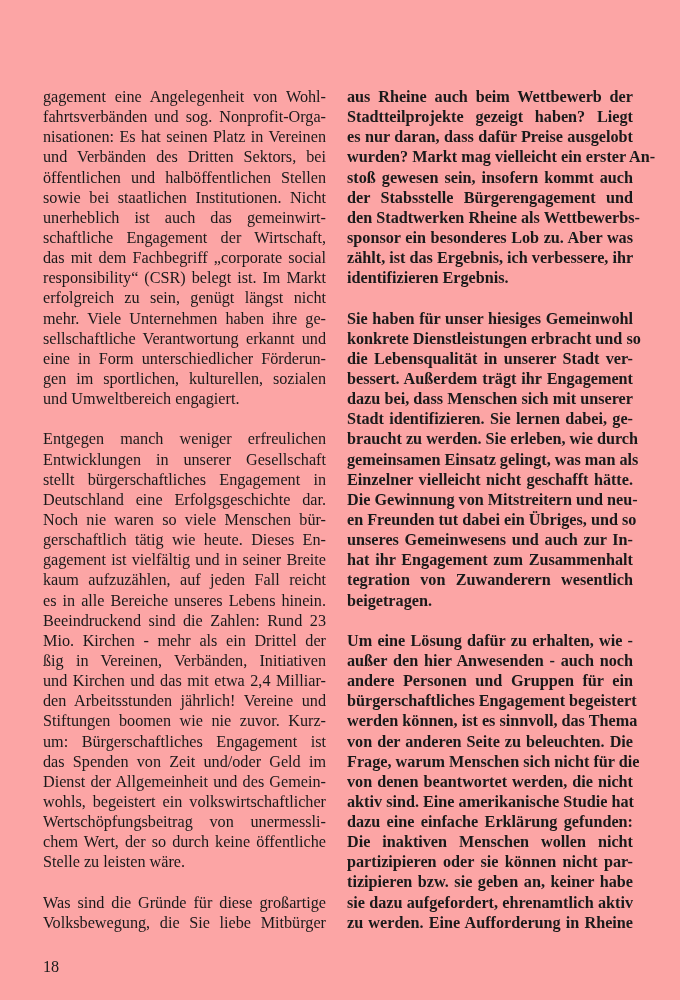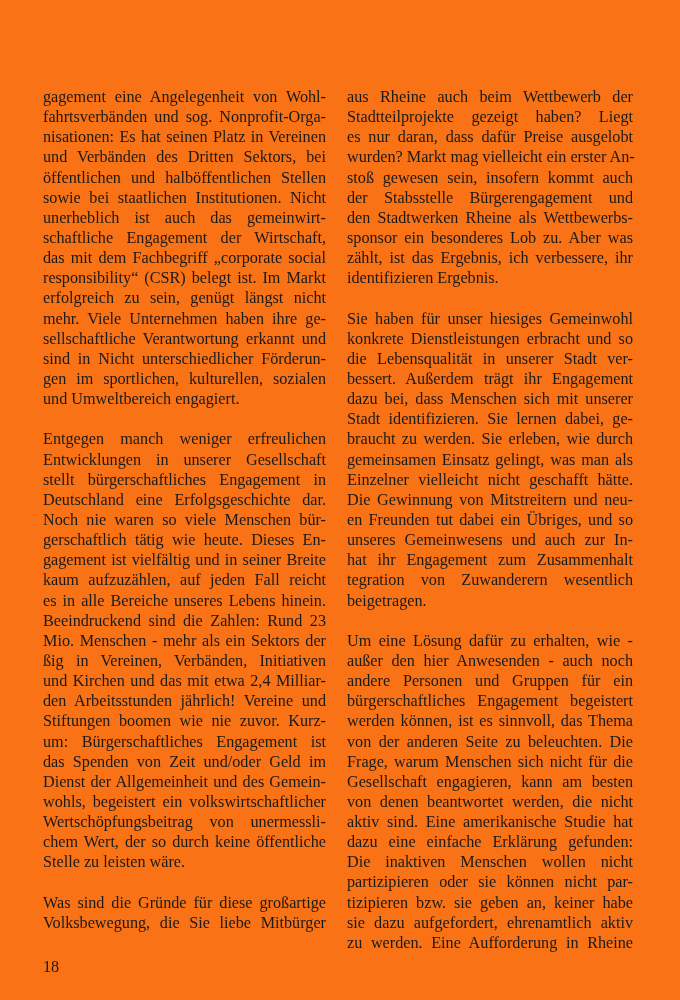--- a/index.html
+++ b/index.html
@@ -12,37 +12,38 @@
       height: 1000px;
       position: relative;
       overflow: hidden;
       font-family: "Liberation Serif", "DejaVu Serif", serif;
       color: #1a1a1a;
     }
     .page {
       position: absolute;
       left: 0; top: 0;
       width: 680px; height: 1000px;
-      background: #f97316;
+      background: #fca5a5;
     }
     .column {
       position: absolute;
       top: 87px;
       font-size: 16.2px;
       line-height: 20.15px;
       text-align: justify;
       hyphens: manual;
     }
     .col-left {
       left: 43px;
       width: 283px;
     }
     .col-right {
       left: 347px;
       width: 286px;
+      font-weight: bold;
     }
     .column .line {
       display: block;
       white-space: nowrap;
       text-align: justify;
       text-align-last: justify;
       height: 20.15px;
     }
     .column .line.last {
       text-align-last: left;
@@ -72,37 +73,37 @@
         <span class="line">und Verbänden des Dritten Sektors, bei</span>
         <span class="line">öffentlichen und halböffentlichen Stellen</span>
         <span class="line">sowie bei staatlichen Institutionen. Nicht</span>
         <span class="line">unerheblich ist auch das gemeinwirt-</span>
         <span class="line">schaftliche Engagement der Wirtschaft,</span>
         <span class="line">das mit dem Fachbegriff „corporate social</span>
         <span class="line">responsibility“ (CSR) belegt ist. Im Markt</span>
         <span class="line">erfolgreich zu sein, genügt längst nicht</span>
         <span class="line">mehr. Viele Unternehmen haben ihre ge-</span>
         <span class="line">sellschaftliche Verantwortung erkannt und</span>
-        <span class="line">sind in Nicht unterschiedlicher Förderun-</span>
+        <span class="line">eine in Form unterschiedlicher Förderun-</span>
         <span class="line">gen im sportlichen, kulturellen, sozialen</span>
         <span class="line last">und Umweltbereich engagiert.</span>
       </div>
     <div class="gap"></div>
     <div class="paragraph">
         <span class="line">Entgegen manch weniger erfreulichen</span>
         <span class="line">Entwicklungen in unserer Gesellschaft</span>
         <span class="line">stellt bürgerschaftliches Engagement in</span>
         <span class="line">Deutschland eine Erfolgsgeschichte dar.</span>
         <span class="line">Noch nie waren so viele Menschen bür-</span>
         <span class="line">gerschaftlich tätig wie heute. Dieses En-</span>
         <span class="line">gagement ist vielfältig und in seiner Breite</span>
         <span class="line">kaum aufzuzählen, auf jeden Fall reicht</span>
         <span class="line">es in alle Bereiche unseres Lebens hinein.</span>
         <span class="line">Beeindruckend sind die Zahlen: Rund 23</span>
-        <span class="line">Mio. Menschen - mehr als ein Sektors der</span>
+        <span class="line">Mio. Kirchen - mehr als ein Drittel der</span>
         <span class="line">ßig in Vereinen, Verbänden, Initiativen</span>
         <span class="line">und Kirchen und das mit etwa 2,4 Milliar-</span>
         <span class="line">den Arbeitsstunden jährlich! Vereine und</span>
         <span class="line">Stiftungen boomen wie nie zuvor. Kurz-</span>
         <span class="line">um: Bürgerschaftliches Engagement ist</span>
         <span class="line">das Spenden von Zeit und/oder Geld im</span>
         <span class="line">Dienst der Allgemeinheit und des Gemein-</span>
         <span class="line">wohls, begeistert ein volkswirtschaftlicher</span>
         <span class="line">Wertschöpfungsbeitrag von unermessli-</span>
         <span class="line">chem Wert, der so durch keine öffentliche</span>
@@ -148,21 +149,20 @@
       </div>
     <div class="gap"></div>
     <div class="paragraph">
         <span class="line">Um eine Lösung dafür zu erhalten, wie -</span>
         <span class="line">außer den hier Anwesenden - auch noch</span>
         <span class="line">andere Personen und Gruppen für ein</span>
         <span class="line">bürgerschaftliches Engagement begeistert</span>
         <span class="line">werden können, ist es sinnvoll, das Thema</span>
         <span class="line">von der anderen Seite zu beleuchten. Die</span>
         <span class="line">Frage, warum Menschen sich nicht für die</span>
-        <span class="line">Gesellschaft engagieren, kann am besten</span>
         <span class="line">von denen beantwortet werden, die nicht</span>
         <span class="line">aktiv sind. Eine amerikanische Studie hat</span>
         <span class="line">dazu eine einfache Erklärung gefunden:</span>
         <span class="line">Die inaktiven Menschen wollen nicht</span>
         <span class="line">partizipieren oder sie können nicht par-</span>
         <span class="line">tizipieren bzw. sie geben an, keiner habe</span>
         <span class="line">sie dazu aufgefordert, ehrenamtlich aktiv</span>
         <span class="line">zu werden. Eine Aufforderung in Rheine</span>
       </div>
   </div>

